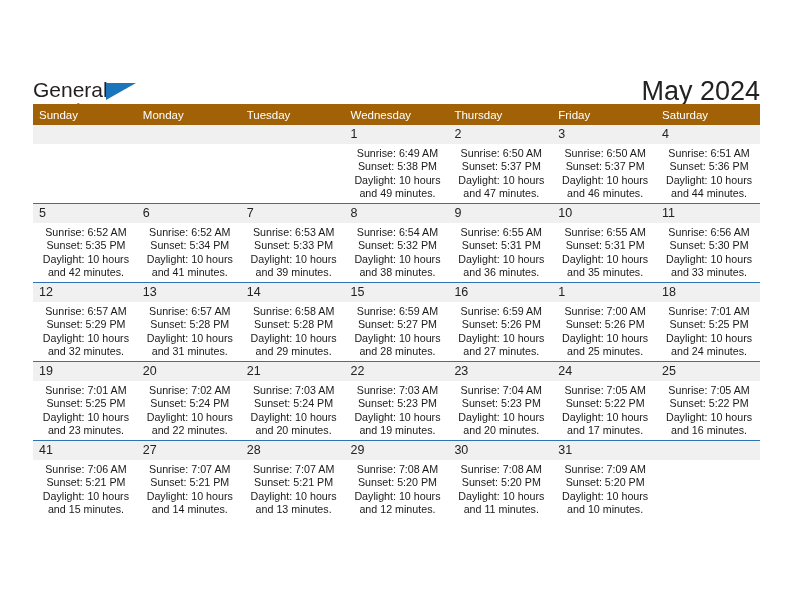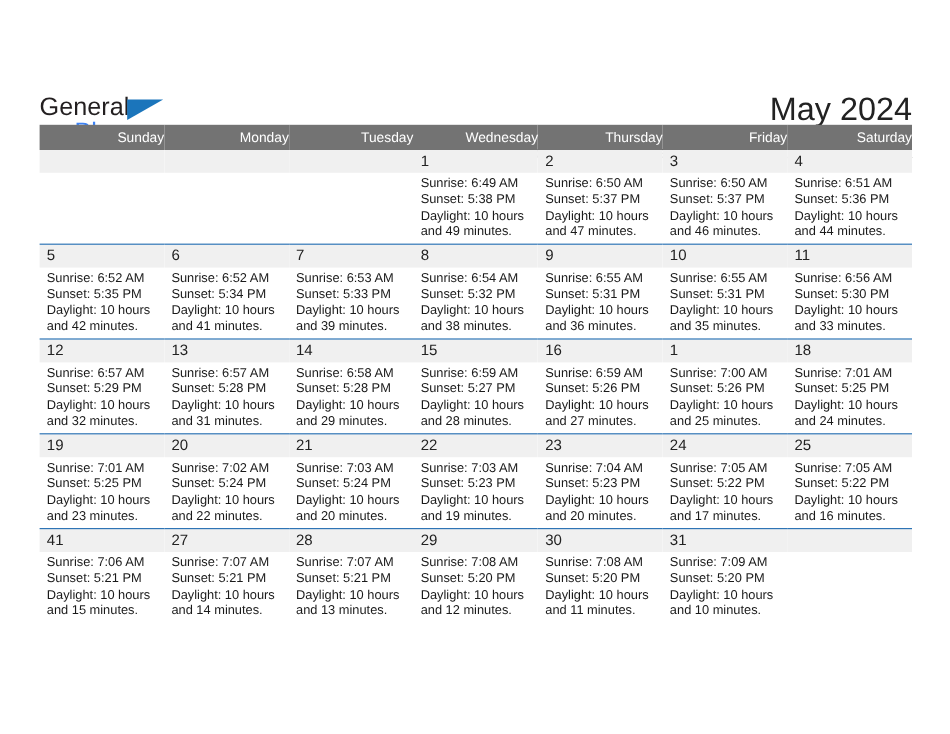--- a/index.html
+++ b/index.html
@@ -87,25 +87,25 @@
   
   .cal {
     position: absolute;
     left: 33px;
     top: 104px;
     width: 727px;
     border-collapse: collapse;
     table-layout: fixed;
   }
   .cal th {
-    background: #737373;
+    background: #a16207;
     color: #ffffff;
     font-weight: normal;
     font-size: 11.5px;
-    text-align: right;
+    text-align: left;
     padding: 4px 0 4px 6px;
     height: 13px;
     border: none;
   }
   .cal td {
     vertical-align: top;
     padding: 0;
     border: none;
     border-top: 1.6px solid #2e74b5;
     height: 78px;
@@ -123,20 +123,21 @@
     line-height: 14px;
   }
   .daynum.empty {
     color: transparent;
   }
   .info {
     padding: 3px 4px 0 6px;
     font-size: 10.7px;
     line-height: 13.4px;
     color: #1a1a1a;
+    text-align: center;
   }
   .info div {
     white-space: nowrap;
   }
   .cell-empty .daynum {
     background: #f0f0f0;
   }
 </style>
 </head>
 <body>

